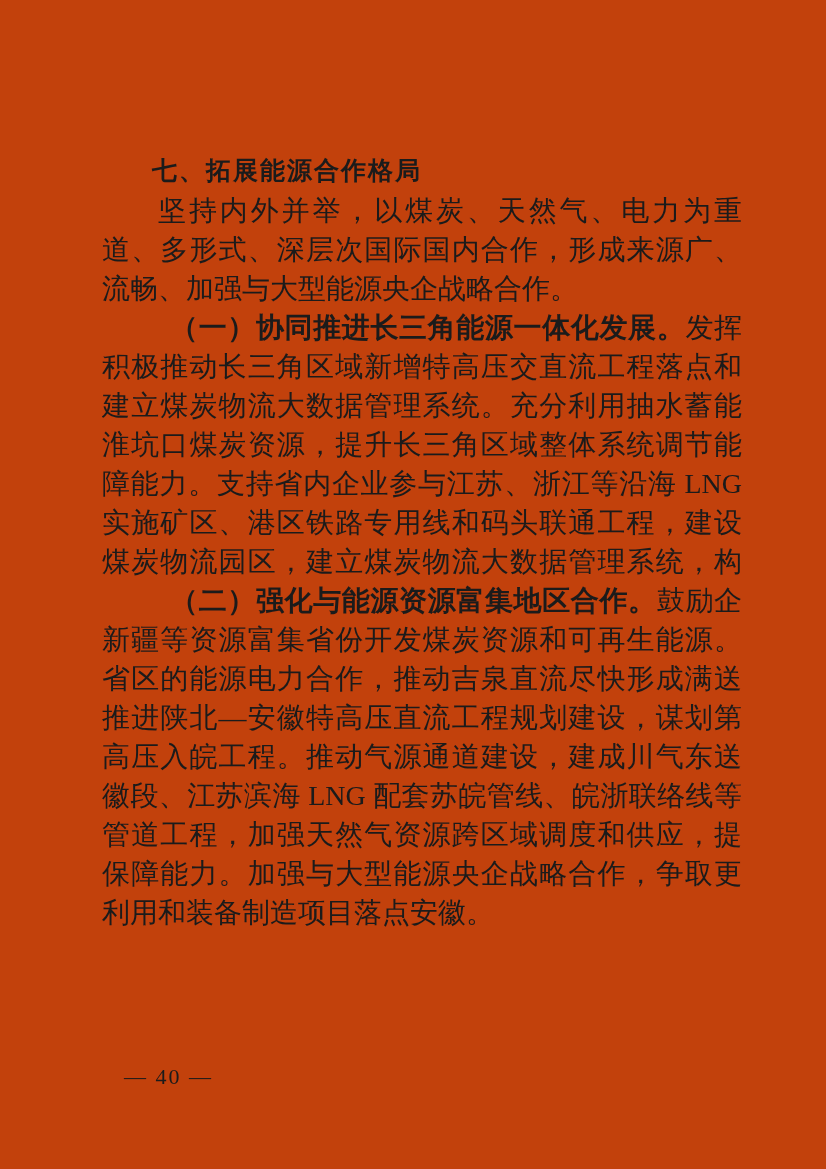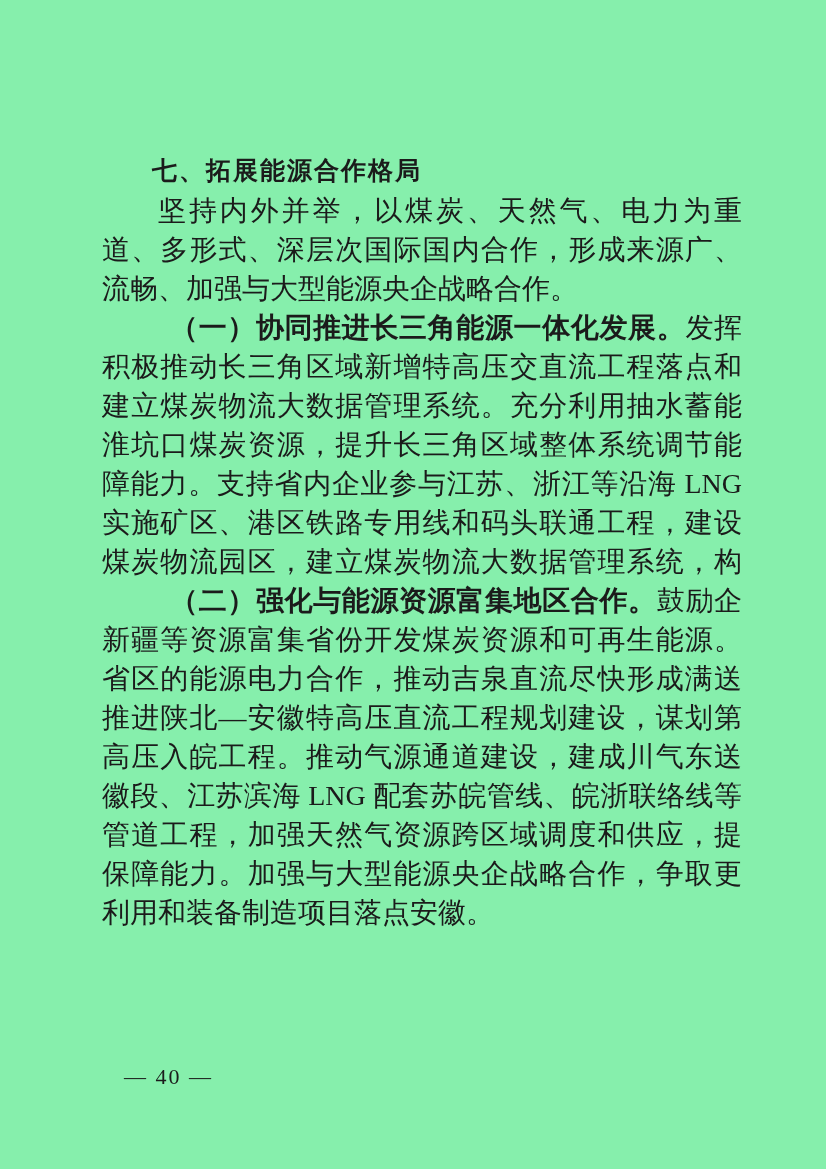--- a/index.html
+++ b/index.html
@@ -1,21 +1,21 @@
 <!DOCTYPE html>
 <html><head>
 <meta charset="utf-8">
 <style>
   * { margin: 0; padding: 0; box-sizing: border-box; }
   html, body { background: #ffffff; }
   .page {
     position: relative;
     width: 826px;
     height: 1169px;
-    background: #86efac;
+    background: #c2410c;
     color: #1b1b1b;
     font-family: "Liberation Serif", "DejaVu Serif", serif;
     overflow: hidden;
   }
   .content {
     position: absolute;
     left: 102px;
     top: 149px;
     width: 640px;
   }

